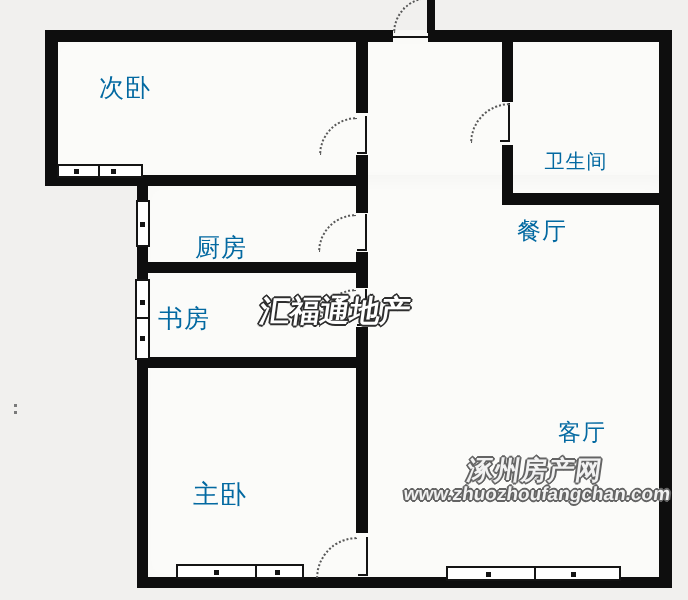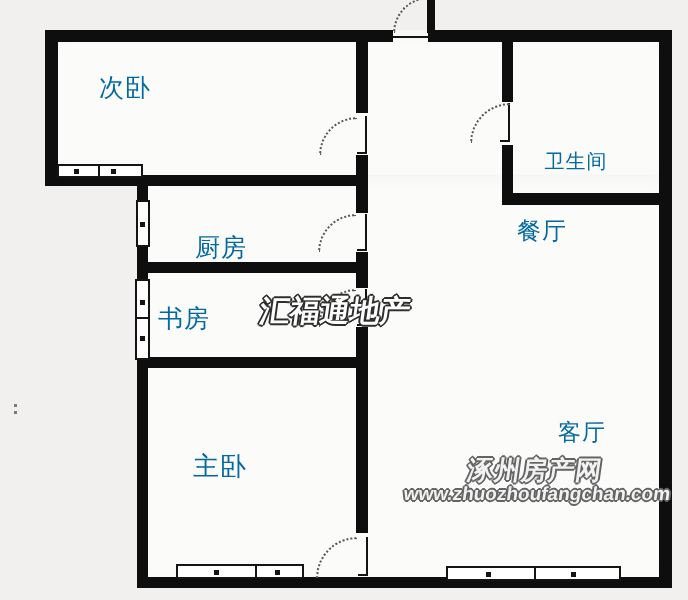--- a/index.html
+++ b/index.html
@@ -132,21 +132,21 @@
 </div>
 <div class="abs win" style="left:446px; top:566px; width:175px; height:15px;">
   <div class="div-v" style="left:50%;"></div>
   <div class="hd" style="left:22%; top:4px;"></div>
   <div class="hd" style="left:72%; top:4px;"></div>
 </div>
 
 <div class="abs room-label" style="left:125px; top:87px; font-size:25px;">次卧</div>
 <div class="abs room-label" style="left:221px; top:216px; font-size:25px;margin-top:31px;">厨房</div>
 <div class="abs room-label" style="left:184px; top:318px; font-size:25px;">书房</div>
-<div class="abs room-label" style="left:220px; top:466px; font-size:26px;">主卧</div>
+<div class="abs room-label" style="left:220px; top:494px; font-size:26px;">主卧</div>
 <div class="abs room-label" style="left:576px; top:161px; font-size:20px;">卫生间</div>
 <div class="abs room-label" style="left:542px; top:231px; font-size:24px;">餐厅</div>
 <div class="abs room-label" style="left:582px; top:432px; font-size:23px;">客厅</div>
 
 <div class="abs wm wm-agency" style="left:335px; top:311px;">汇福通地产</div>
 <div class="abs wm wm-site" style="left:535px; top:470px;">涿州房产网</div>
 <div class="abs wm wm-site wm-url" style="left:537px; top:494px;">www.zhuozhoufangchan.com</div>
 
 <div class="abs artifact" style="left:14px; top:404px; width:3px; height:3px;"></div>
 <div class="abs artifact" style="left:14px; top:411px; width:3px; height:3px;"></div>

